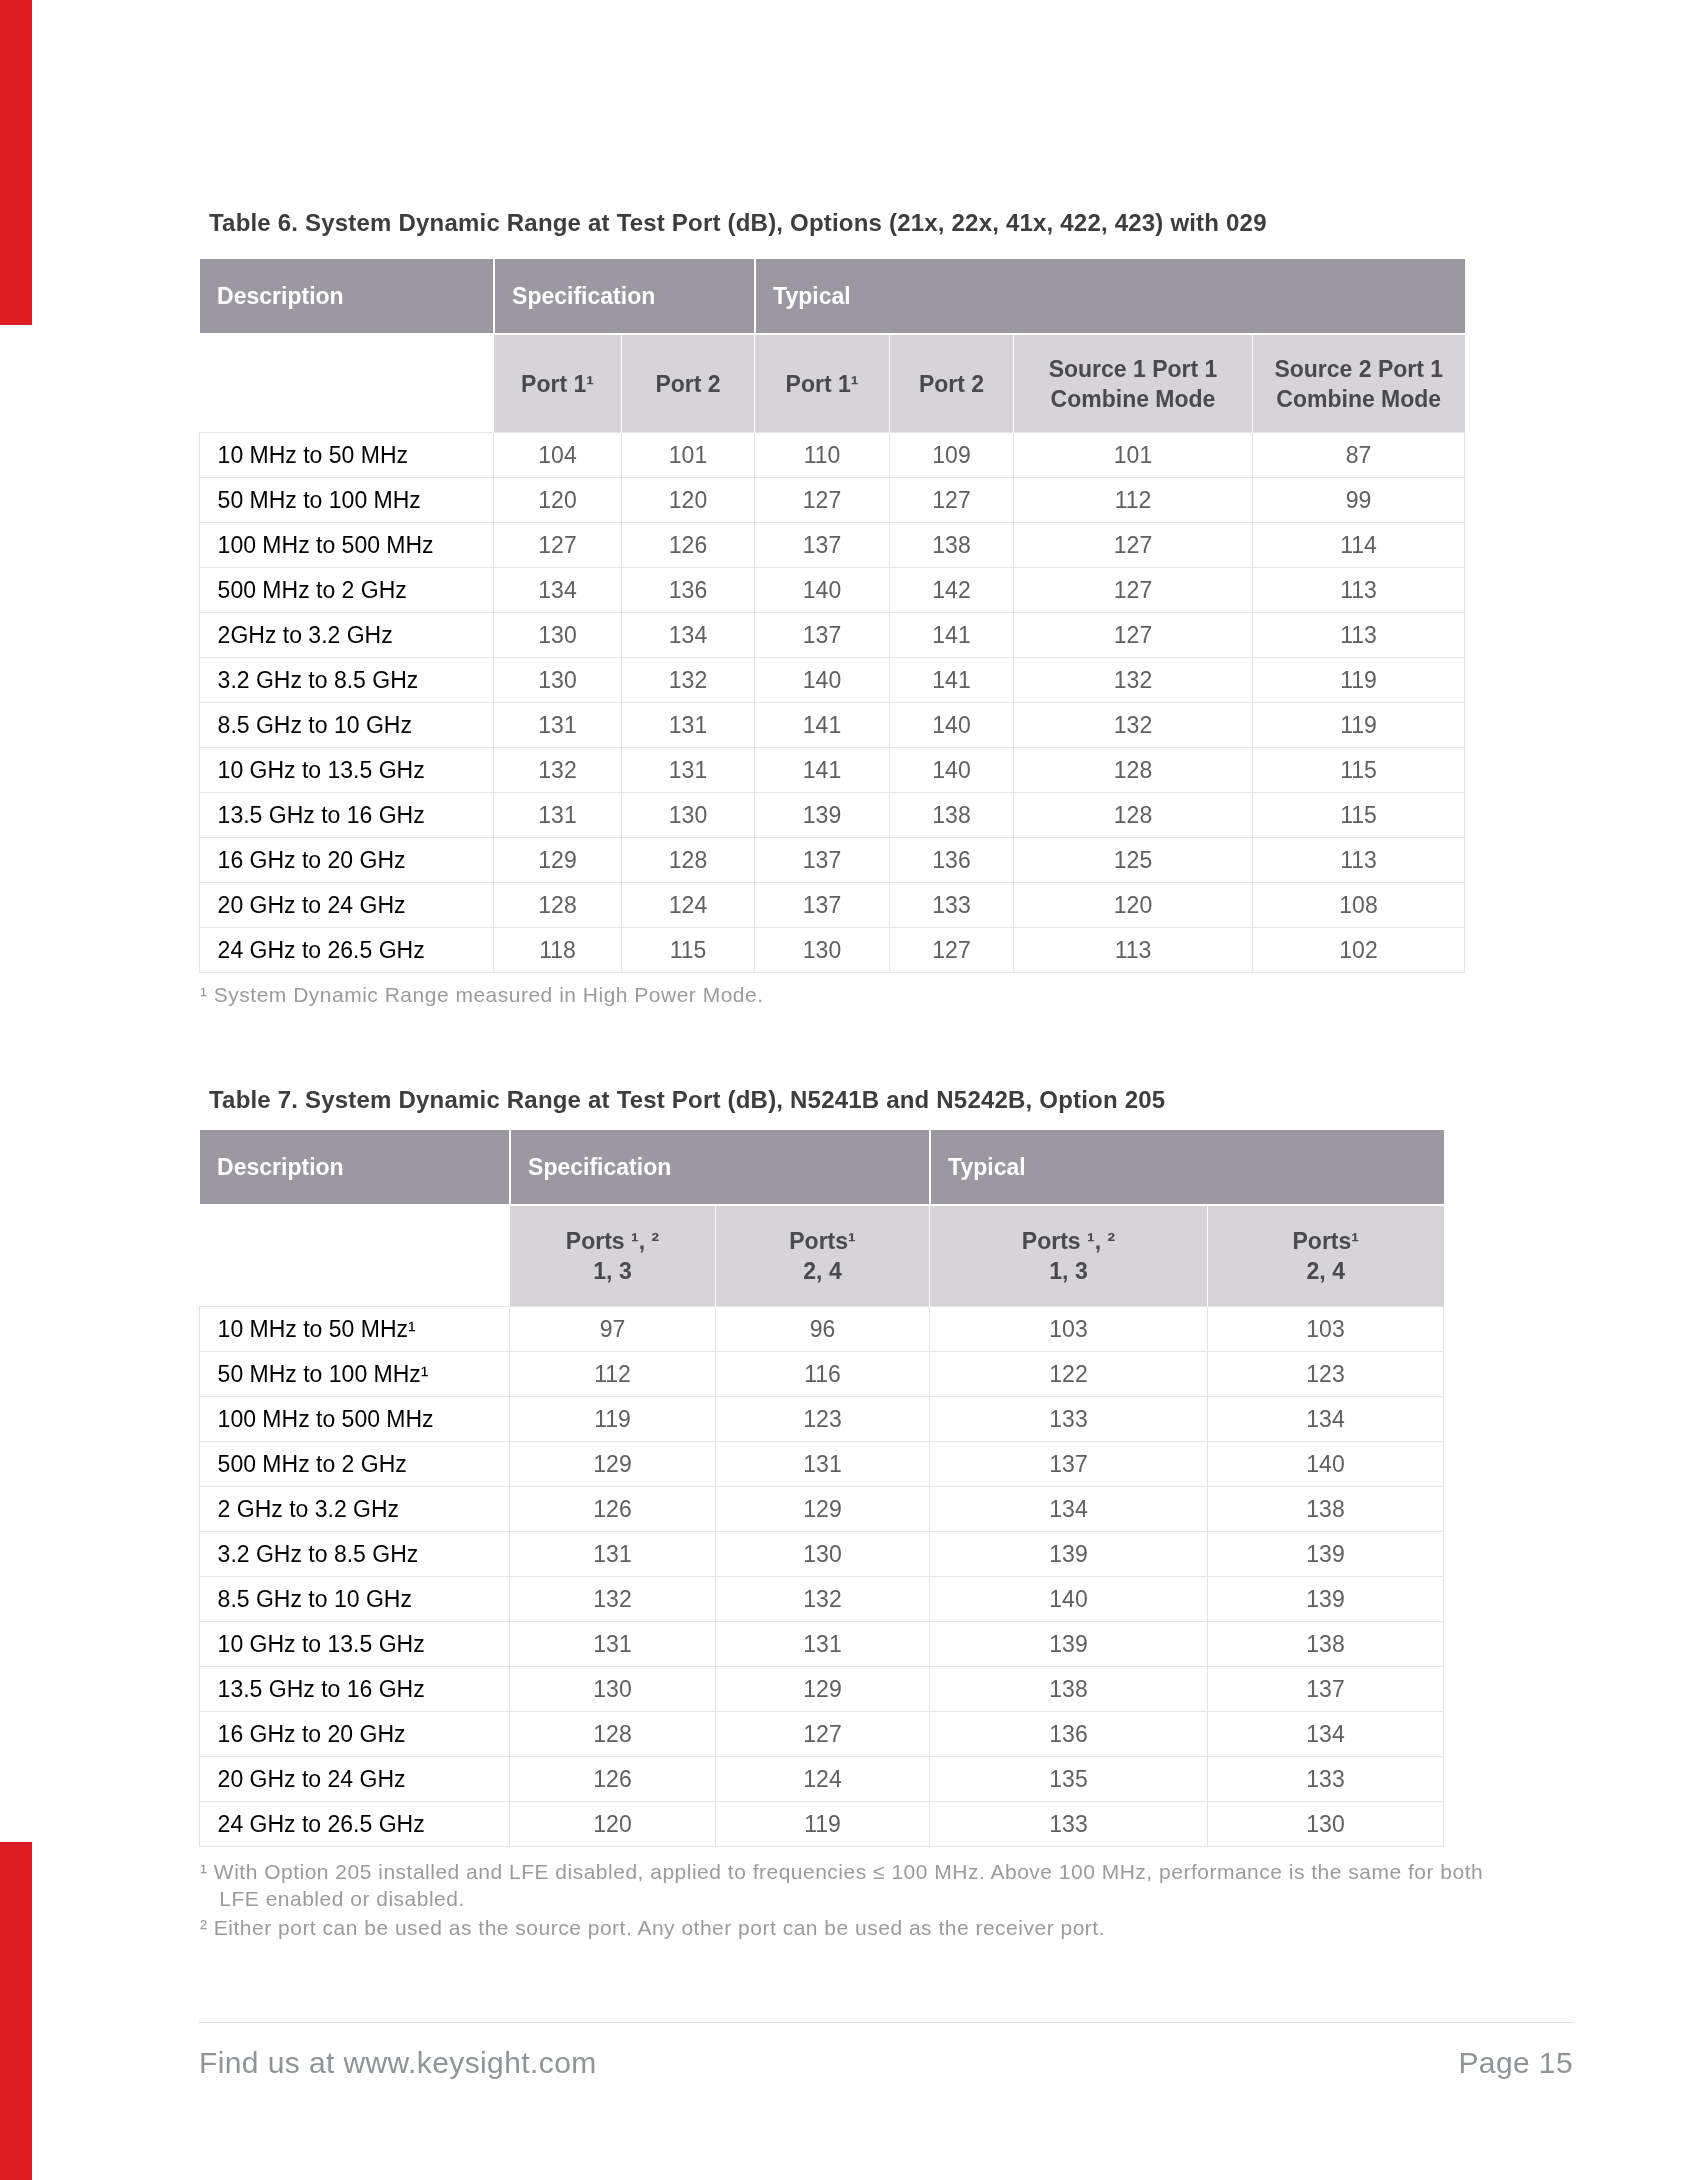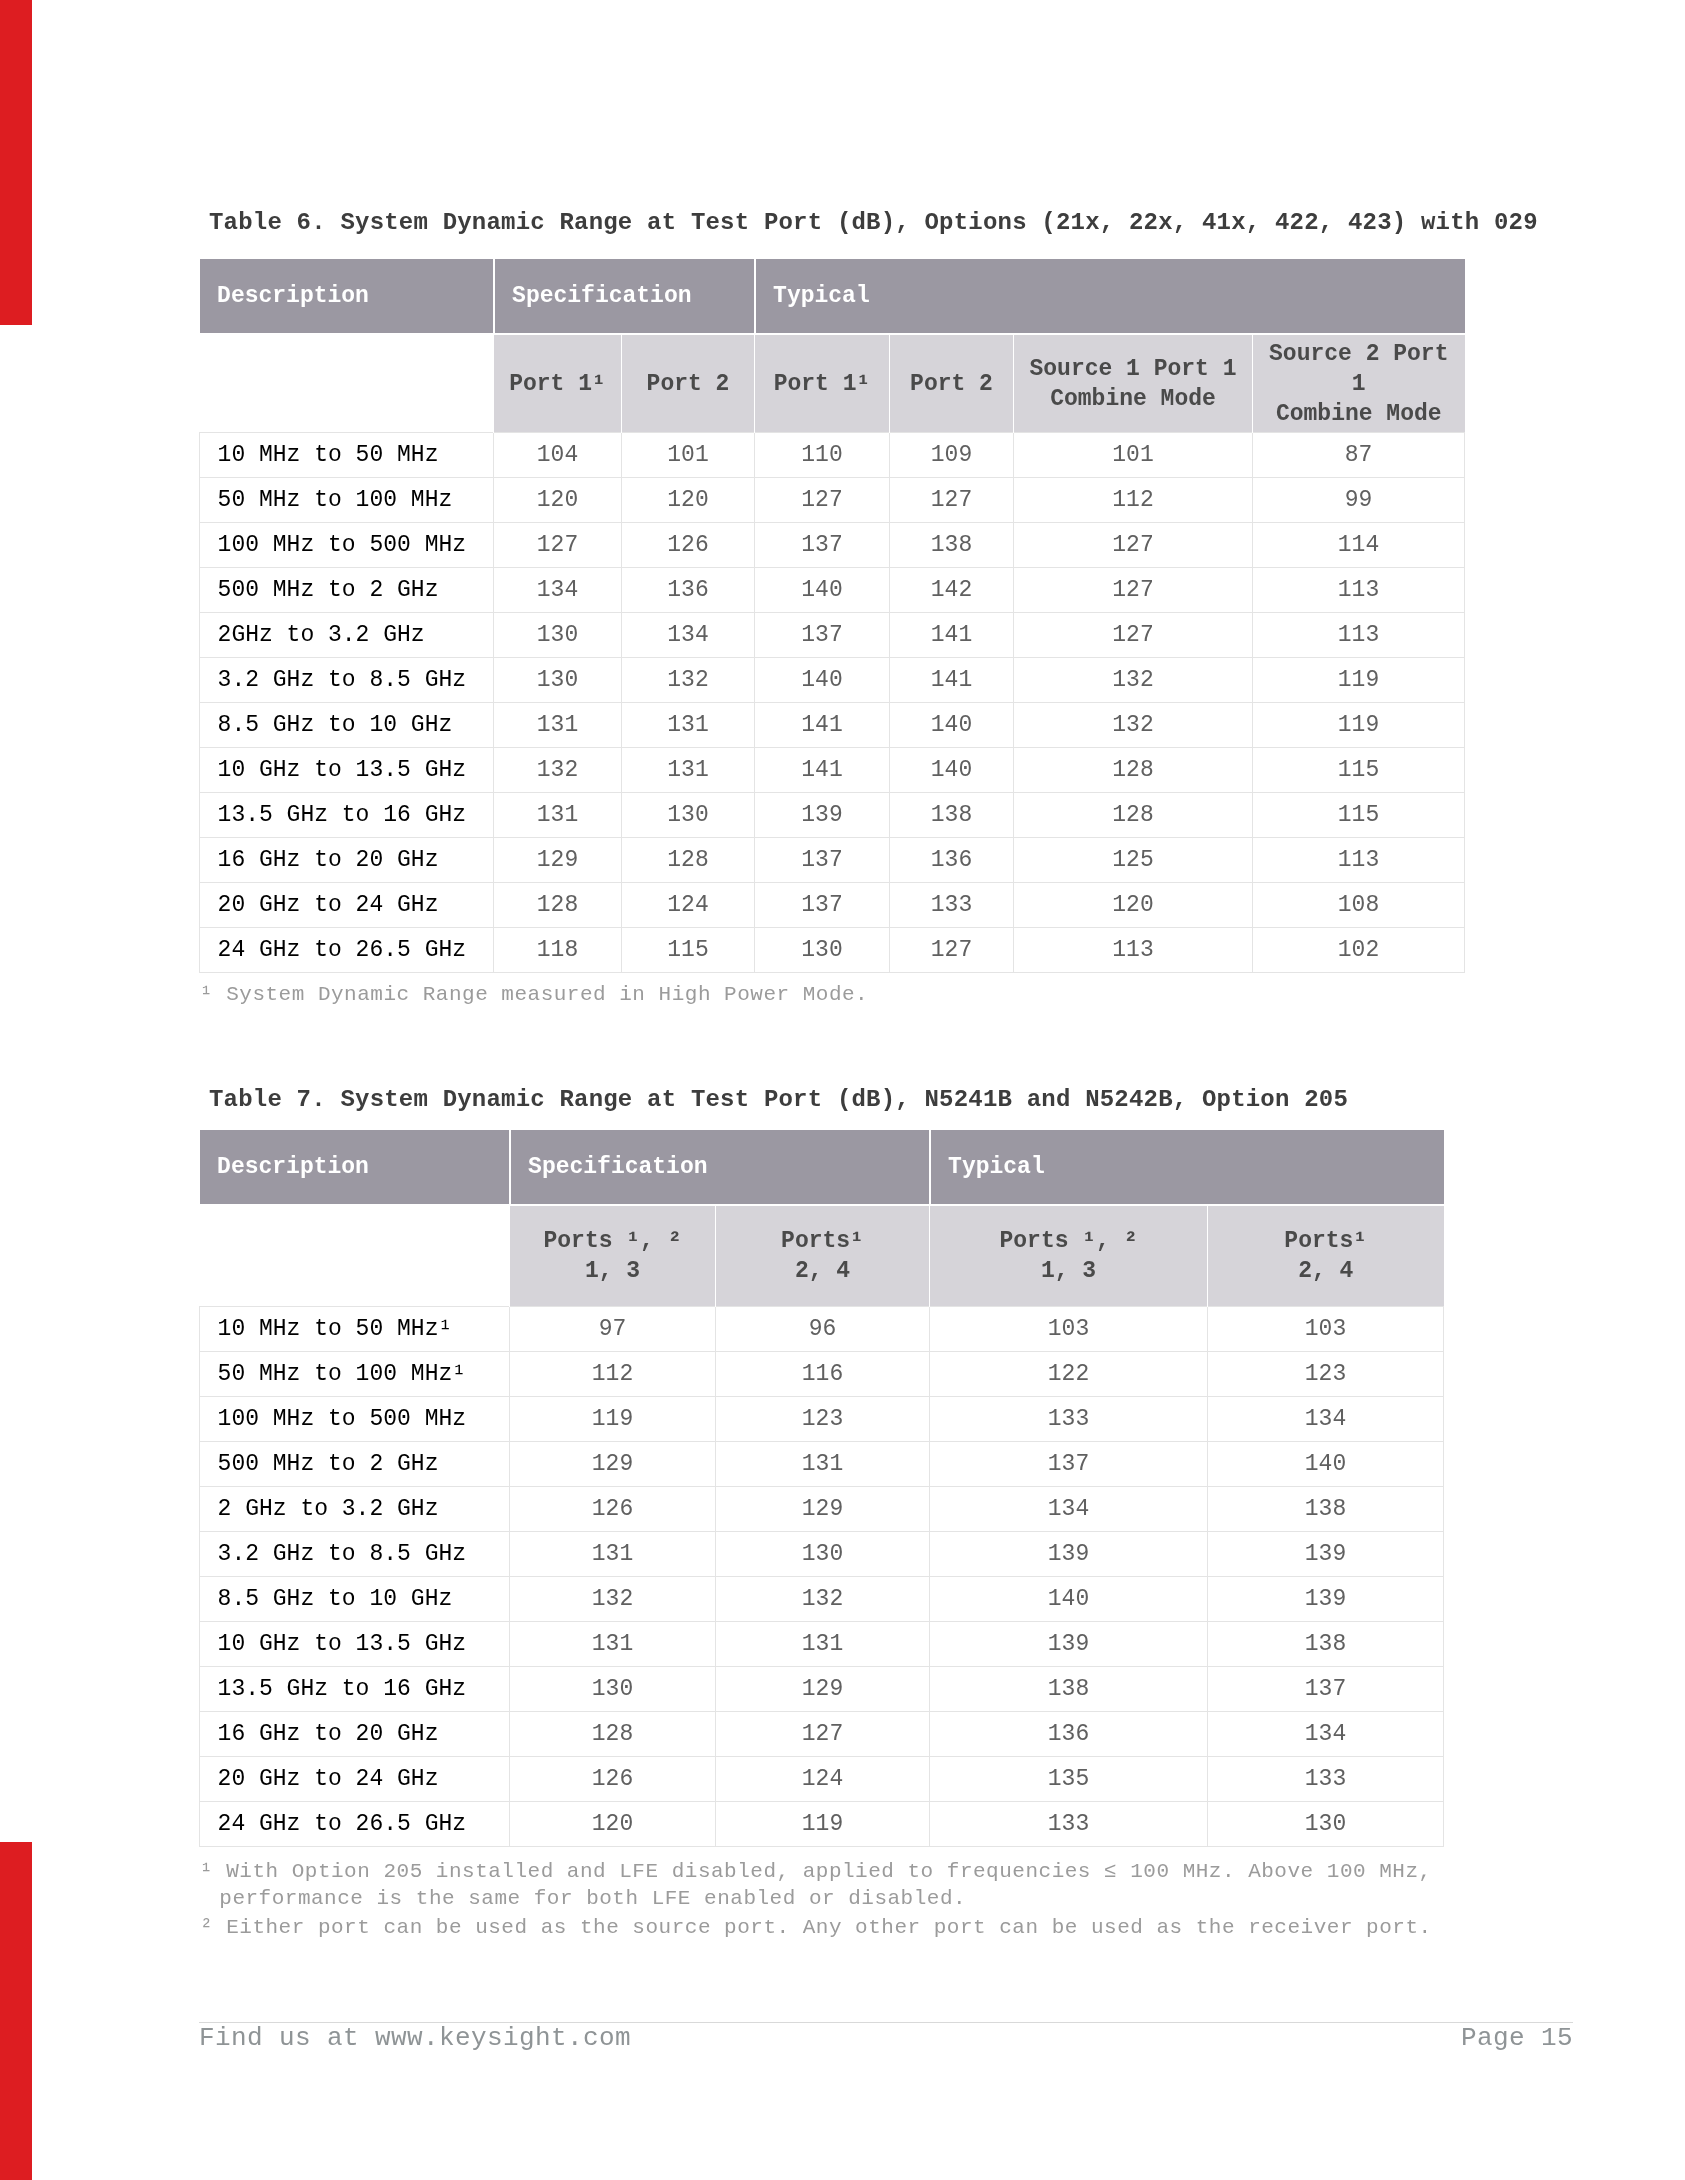--- a/index.html
+++ b/index.html
@@ -1,21 +1,21 @@
 <!DOCTYPE html>
 <html style="font-size:14px"><head>
 <meta charset="utf-8">
 <style>
   html,body{margin:0;padding:0;}
   body{
     width:1685px;height:2180px;position:relative;background:#ffffff;
     font-family:"Liberation Sans", sans-serif;
     -webkit-font-smoothing:antialiased;
   }
-  .page{position:relative;width:1685px;height:2180px;overflow:hidden;background:#fff;font-family:Liberation Mono, monospace;}
+  .page{position:relative;width:1685px;height:2180px;overflow:hidden;background:#fff;}
 
   
   .edge-accent{position:absolute;left:0;width:32px;background:#dd1d21;}
   .edge-accent.top{top:0;height:325px;}
   .edge-accent.bottom{bottom:0;height:338px;}
 
   .tbl-title{
     position:absolute;left:209px;margin:0;
     font-size:24px;font-weight:bold;color:#3d3d3d;letter-spacing:0.2px;
   }
@@ -56,23 +56,23 @@
     position:absolute;left:200px;margin:0;color:#9b9b9b;font-size:21px;
     letter-spacing:0.5px;line-height:27px;
   }
   #t6-footnote{top:981px;}
   .footnote.hang{padding-left:19.3px;text-indent:-19.3px;max-width:1299px;}
   #t7-footnote-1{top:1858px;}
   #t7-footnote-2{top:1914px;}
 
   .footer{
     position:absolute;left:199px;right:112px;top:2022px;
-    border-top:1.8px solid #d9d9d9;
+    border-top:1.8px solid #d9d9d9;padding-top:23px;
     display:flex;justify-content:space-between;align-items:baseline;
-    font-size:26px;color:#8f9496;letter-spacing:0.4px;
+    font-size:30px;color:#8f9496;letter-spacing:0.4px;
   }
 </style>
 </head>
 <body>
 
 <div class="page">
 
   <div class="edge-accent top"></div>
   <div class="edge-accent bottom"></div>
 

